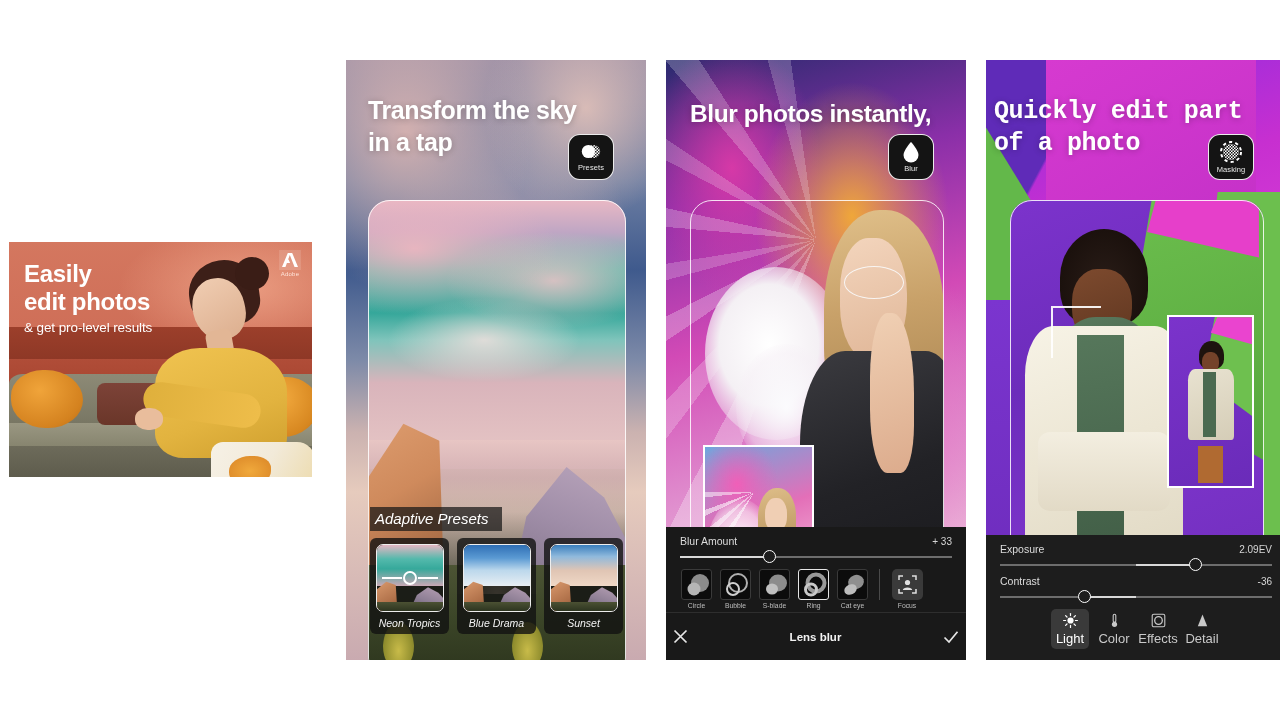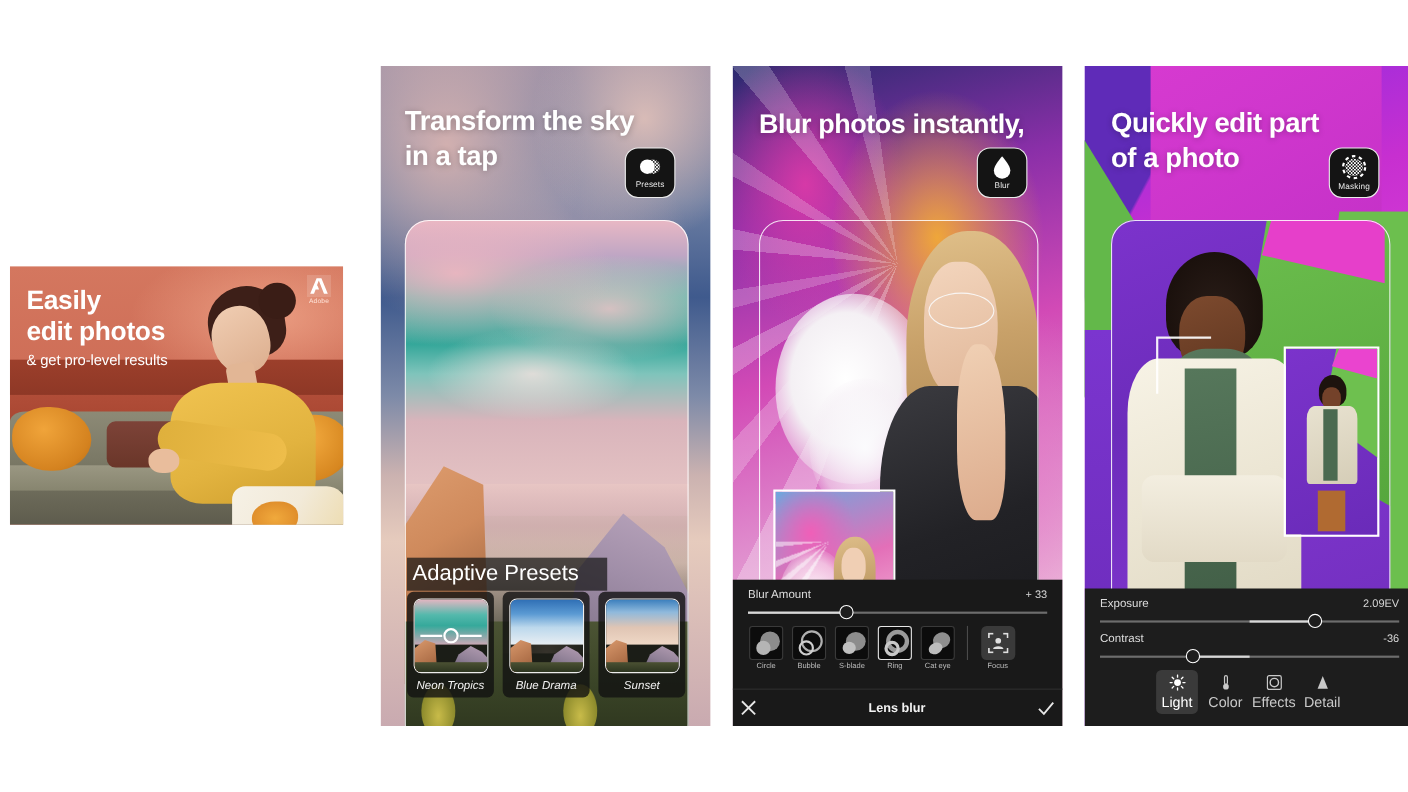--- a/index.html
+++ b/index.html
@@ -119,21 +119,21 @@
   #panel3 { left:650px; }
   #panel4 { left:970px; }
 
   .panel-head {
     position:absolute; left:22px; top:34px; right:18px;
     color:#fff; font-size:25px; font-weight:700; line-height:1.28;
     letter-spacing:-0.4px; text-shadow:0 1px 6px rgba(0,0,0,.25);
     z-index:6;
   }
   #panel3 .panel-head { left:24px; top:38px; font-size:24.5px; }
-  #panel4 .panel-head { left:24px; top:36px; }
+  #panel4 .panel-head { left:8px; top:36px;font-family:Liberation Mono, monospace; }
 
   
   .phone-frame {
     position:absolute; left:22px; top:140px; width:258px; height:480px;
     border:1.5px solid rgba(255,255,255,.85);
     border-radius:22px; z-index:5; pointer-events:none;
   }
   #panel3 .phone-frame { left:24px; top:140px; width:254px; }
   #panel4 .phone-frame { left:24px; top:140px; width:254px; }
 
@@ -194,21 +194,21 @@
   }
   .bush-y {
     position:absolute; bottom:2%; width:12%; height:10%;
     background: radial-gradient(ellipse at 50% 60%, #c8bb49, #8c8a2c 70%, transparent 78%);
     border-radius:50%;
   }
 
   .preset-label {
     position:absolute; left:24px; top:447px; z-index:8;
     background: rgba(22,22,22,.72); color:#fff;
-    font-size:20px; padding:3px 26px 4px 5px;
+    font-size:15px; padding:3px 14px 4px 5px;font-style:italic;
   }
   .preset-strip {
     position:absolute; left:24px; top:478px; width:254px; z-index:8;
     display:flex; gap:8px;font-style:italic;
   }
   .preset-card {
     width:79px; background: rgba(18,18,18,.8);
     border-radius:6px; padding:6px 5px 5px;
     display:flex; flex-direction:column; align-items:center; gap:5px;
   }
@@ -472,21 +472,21 @@
   .shape-divider {
     width:1px; height:31px; background:#4a4a4a; margin:0 4px;
   }
   .focus-item { width:34px; display:flex; flex-direction:column; align-items:center; gap:2px; }
   .focus-box {
     width:31px; height:31px; background:#3a3a3a; border-radius:5px;
     display:flex; align-items:center; justify-content:center;
   }
 
   .editor-footer {
-    position:absolute; left:0; right:0; bottom:0; height:34px;
+    position:absolute; left:0; right:0; bottom:0; height:48px;
     border-top:1px solid #2e2e2e;
     display:flex; align-items:center; justify-content:space-between;
     padding:0 7px;
   }
   .footer-title { font-size:11.5px; font-weight:700; color:#f2f2f2; }
 
   .mode-row {
     display:flex; justify-content:center; gap:6px; padding-top:6px;
   }
   .mode-item {

